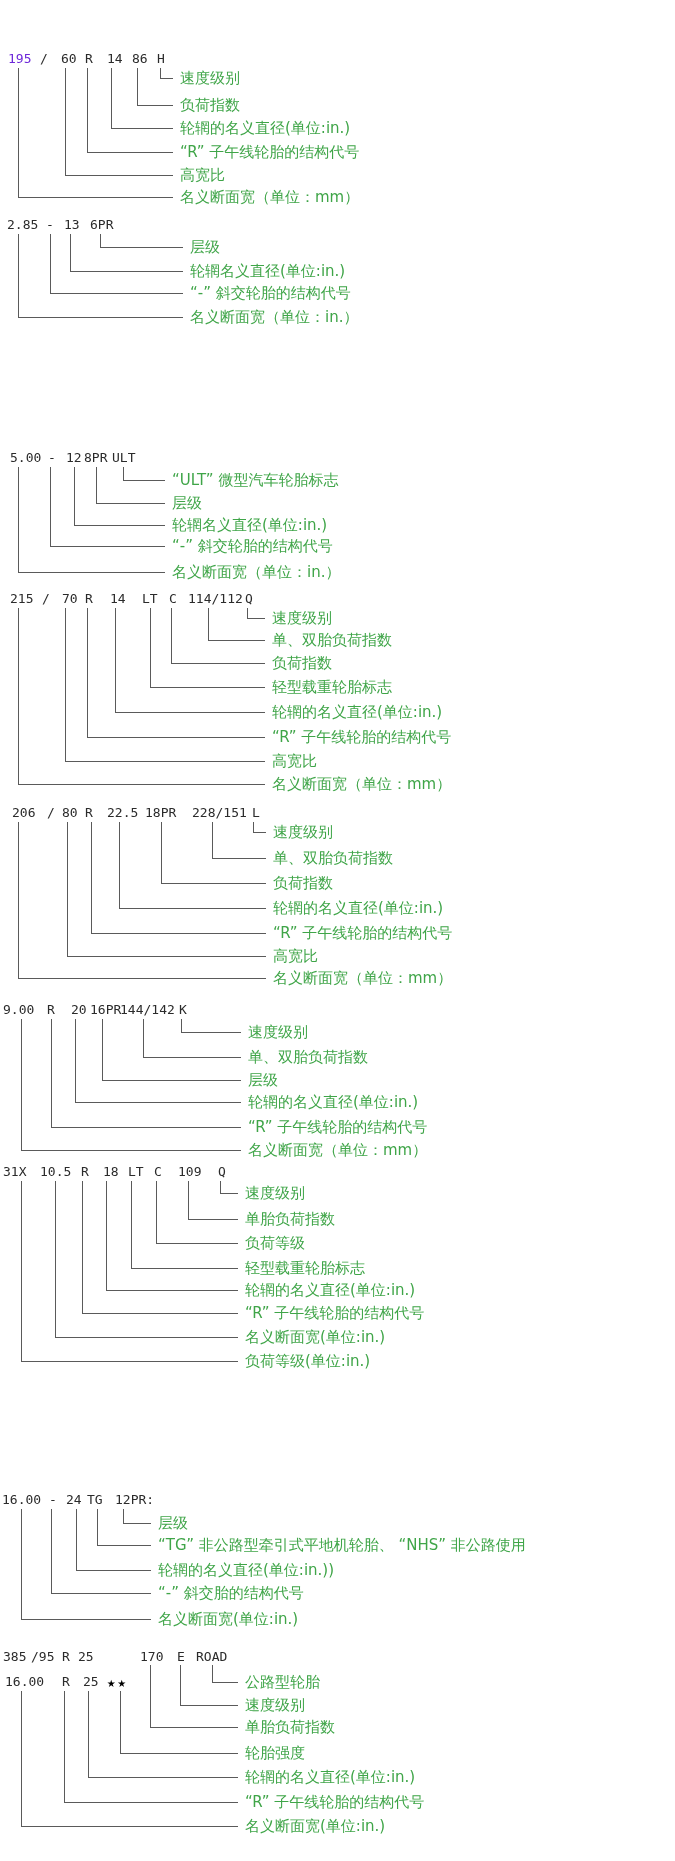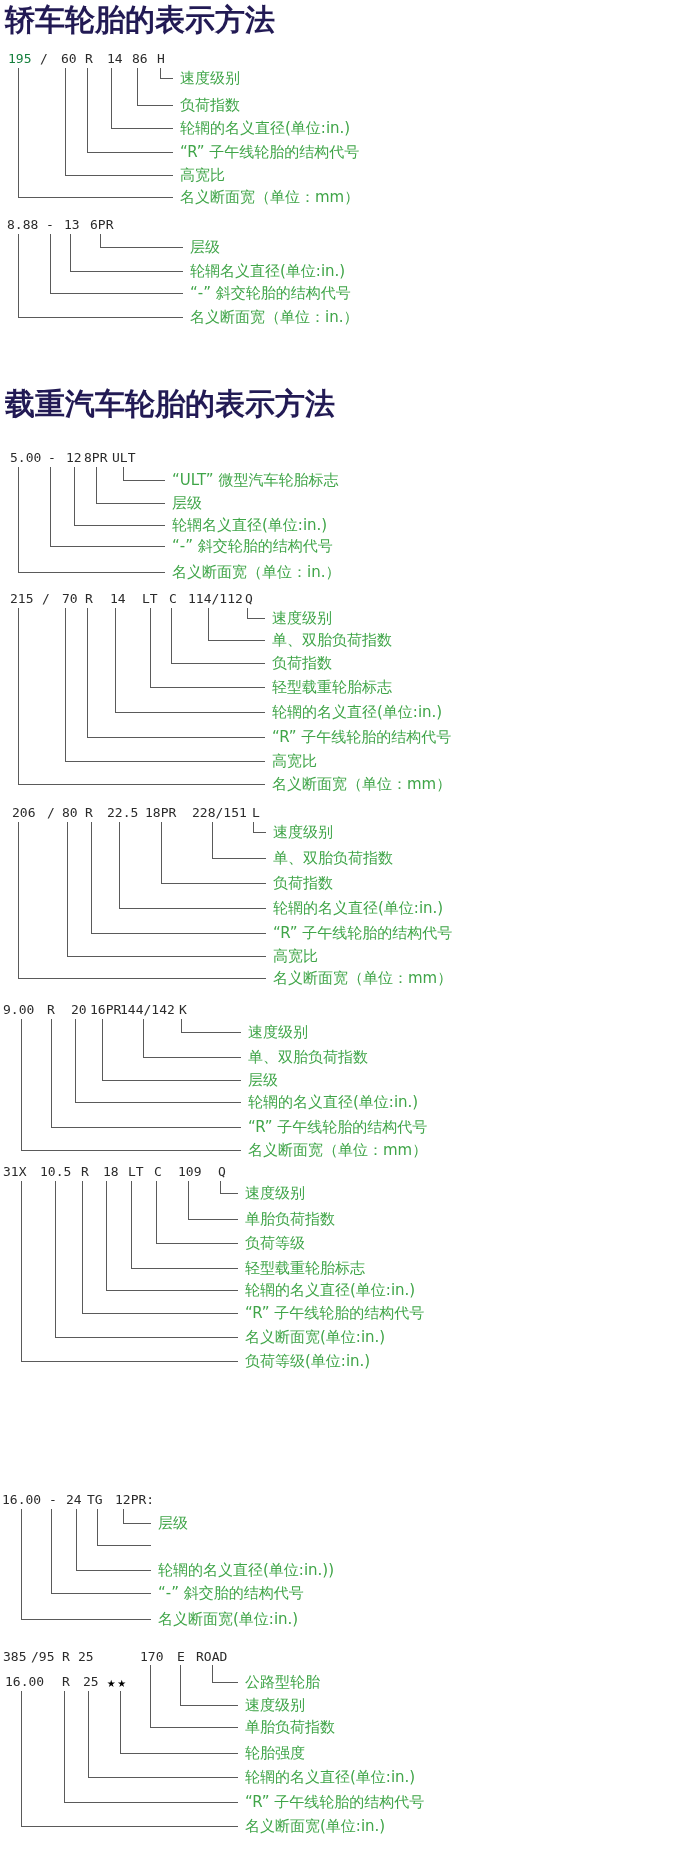--- a/index.html
+++ b/index.html
@@ -36,23 +36,21 @@
     position:absolute;
     font-size:15px;
     line-height:18px;
     white-space:nowrap;
   }
 </style>
 </head>
 <body>
 
 <div id="canvas">
-    <div class="section-title" style="left: 5px; top: 4px; color: rgb(34, 26, 84);">轿车轮胎的表示方法</div>
-    <div class="section-title" style="left: 5px; top: 388px; color: rgb(34, 26, 84);">载重汽车轮胎的表示方法</div>
-    <div class="code-token" style="left: 8px; top: 52px; color: #15803d;">195</div>
+    <div class="code-token" style="left: 8px; top: 52px; color: #6d28d9;">195</div>
     <div class="code-token" style="left: 40px; top: 52px; color: rgb(43, 43, 43);">/</div>
     <div class="code-token" style="left: 61px; top: 52px; color: rgb(43, 43, 43);">60</div>
     <div class="code-token" style="left: 85px; top: 52px; color: rgb(43, 43, 43);">R</div>
     <div class="code-token" style="left: 107px; top: 52px; color: rgb(43, 43, 43);">14</div>
     <div class="code-token" style="left: 132px; top: 52px; color: rgb(43, 43, 43);">86</div>
     <div class="code-token" style="left: 157px; top: 52px; color: rgb(43, 43, 43);">H</div>
     <div class="vline" style="left: 160px; top: 68px; width: 1px; height: 11px; background: rgb(90, 90, 90);"></div>
     <div class="hline" style="left: 160px; top: 78px; width: 13px; height: 1px; background: rgb(90, 90, 90);"></div>
     <div class="code-label" style="left: 180px; top: 69px; color: rgb(63, 165, 72);">速度级别</div>
     <div class="vline" style="left: 137px; top: 68px; width: 1px; height: 38px; background: rgb(90, 90, 90);"></div>
@@ -63,21 +61,21 @@
     <div class="code-label" style="left: 180px; top: 119px; color: rgb(63, 165, 72);">轮辋的名义直径(单位:in.)</div>
     <div class="vline" style="left: 87px; top: 68px; width: 1px; height: 85px; background: rgb(90, 90, 90);"></div>
     <div class="hline" style="left: 87px; top: 152px; width: 86px; height: 1px; background: rgb(90, 90, 90);"></div>
     <div class="code-label" style="left: 180px; top: 143px; color: rgb(63, 165, 72);">“R” 子午线轮胎的结构代号</div>
     <div class="vline" style="left: 65px; top: 68px; width: 1px; height: 108px; background: rgb(90, 90, 90);"></div>
     <div class="hline" style="left: 65px; top: 175px; width: 108px; height: 1px; background: rgb(90, 90, 90);"></div>
     <div class="code-label" style="left: 180px; top: 166px; color: rgb(63, 165, 72);">高宽比</div>
     <div class="vline" style="left: 18px; top: 68px; width: 1px; height: 130px; background: rgb(90, 90, 90);"></div>
     <div class="hline" style="left: 18px; top: 197px; width: 155px; height: 1px; background: rgb(90, 90, 90);"></div>
     <div class="code-label" style="left: 180px; top: 188px; color: rgb(63, 165, 72);">名义断面宽（单位：mm）</div>
-    <div class="code-token" style="left: 7px; top: 218px; color: rgb(43, 43, 43);">8.88</div>
+    <div class="code-token" style="left: 7px; top: 218px; color: rgb(43, 43, 43);">2.85</div>
     <div class="code-token" style="left: 46px; top: 218px; color: rgb(43, 43, 43);">-</div>
     <div class="code-token" style="left: 64px; top: 218px; color: rgb(43, 43, 43);">13</div>
     <div class="code-token" style="left: 90px; top: 218px; color: rgb(43, 43, 43);">6PR</div>
     <div class="vline" style="left: 100px; top: 234px; width: 1px; height: 14px; background: rgb(90, 90, 90);"></div>
     <div class="hline" style="left: 100px; top: 247px; width: 83px; height: 1px; background: rgb(90, 90, 90);"></div>
     <div class="code-label" style="left: 190px; top: 238px; color: rgb(63, 165, 72);">层级</div>
     <div class="vline" style="left: 70px; top: 234px; width: 1px; height: 38px; background: rgb(90, 90, 90);"></div>
     <div class="hline" style="left: 70px; top: 271px; width: 113px; height: 1px; background: rgb(90, 90, 90);"></div>
     <div class="code-label" style="left: 190px; top: 262px; color: rgb(63, 165, 72);">轮辋名义直径(单位:in.)</div>
     <div class="vline" style="left: 50px; top: 234px; width: 1px; height: 60px; background: rgb(90, 90, 90);"></div>
@@ -227,20 +225,21 @@
     <div class="code-token" style="left: 2px; top: 1493px; color: rgb(43, 43, 43);">16.00</div>
     <div class="code-token" style="left: 49px; top: 1493px; color: rgb(43, 43, 43);">-</div>
     <div class="code-token" style="left: 66px; top: 1493px; color: rgb(43, 43, 43);">24</div>
     <div class="code-token" style="left: 87px; top: 1493px; color: rgb(43, 43, 43);">TG</div>
     <div class="code-token" style="left: 115px; top: 1493px; color: rgb(43, 43, 43);">12PR:</div>
     <div class="vline" style="left: 123px; top: 1509px; width: 1px; height: 15px; background: rgb(90, 90, 90);"></div>
     <div class="hline" style="left: 123px; top: 1523px; width: 28px; height: 1px; background: rgb(90, 90, 90);"></div>
     <div class="code-label" style="left: 158px; top: 1514px; color: rgb(63, 165, 72);">层级</div>
     <div class="vline" style="left: 97px; top: 1509px; width: 1px; height: 37px; background: rgb(90, 90, 90);"></div>
     <div class="hline" style="left: 97px; top: 1545px; width: 54px; height: 1px; background: rgb(90, 90, 90);"></div>
+    <div class="code-label" style="left: 158px; top: 1536px; color: rgb(63, 165, 72);">“TG” 非公路型牵引式平地机轮胎、 “NHS” 非公路使用</div>
     <div class="vline" style="left: 76px; top: 1509px; width: 1px; height: 62px; background: rgb(90, 90, 90);"></div>
     <div class="hline" style="left: 76px; top: 1570px; width: 75px; height: 1px; background: rgb(90, 90, 90);"></div>
     <div class="code-label" style="left: 158px; top: 1561px; color: rgb(63, 165, 72);">轮辋的名义直径(单位:in.))</div>
     <div class="vline" style="left: 51px; top: 1509px; width: 1px; height: 85px; background: rgb(90, 90, 90);"></div>
     <div class="hline" style="left: 51px; top: 1593px; width: 100px; height: 1px; background: rgb(90, 90, 90);"></div>
     <div class="code-label" style="left: 158px; top: 1584px; color: rgb(63, 165, 72);">“-” 斜交胎的结构代号</div>
     <div class="vline" style="left: 21px; top: 1509px; width: 1px; height: 111px; background: rgb(90, 90, 90);"></div>
     <div class="hline" style="left: 21px; top: 1619px; width: 130px; height: 1px; background: rgb(90, 90, 90);"></div>
     <div class="code-label" style="left: 158px; top: 1610px; color: rgb(63, 165, 72);">名义断面宽(单位:in.)</div>
     <div class="code-token" style="left: 3px; top: 1650px; color: rgb(43, 43, 43);">385</div>

